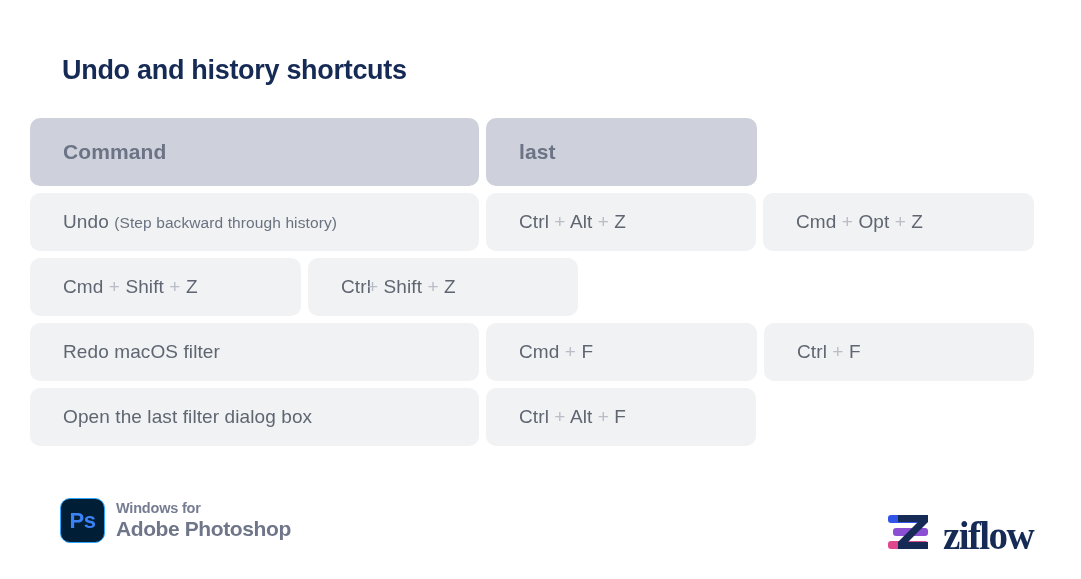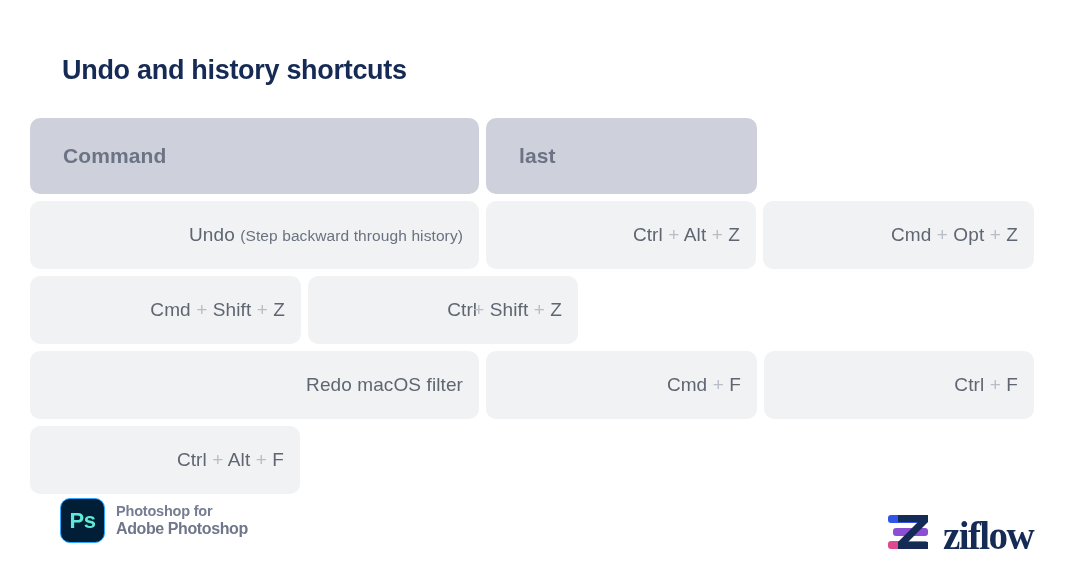--- a/index.html
+++ b/index.html
@@ -54,35 +54,34 @@
     padding-right: 16px;
     overflow: hidden;
   }
 
   .col-command { width: 449px; flex: 0 0 449px; }
   .col-macos   { width: 271px; flex: 0 0 271px; }
   .col-windows { width: 270px; flex: 0 0 270px; }
 
   
   .row-head .cell {
-    height: 76px;
+    height: 68px;
     background: #ced1db;
   }
   .row-head .cell-text {
     font-size: 21px;
     font-weight: bold;
     color: #6b7385;
     letter-spacing: 0.1px;
   }
 
   
   .row-body .cell {
-    height: 68px;
+    height: 58px;
     background: #f1f2f3;
-    justify-content: flex-end;
   }
   .row-body .cell-text {
     font-size: 19px;
     font-weight: normal;
     color: #5f6672;
     letter-spacing: 0.1px;
     white-space: nowrap;
   }
   .cell-text .sub {
     font-size: 15.5px;
@@ -110,34 +109,34 @@
     background: #001e36;
     border: 1.5px solid #31a8ff;
     display: flex;
     align-items: center;
     justify-content: center;
     flex: 0 0 45px;
   }
   .ps-icon span {
     font-size: 22px;
     font-weight: bold;
-    color: #5eead4;
+    color: #3b82f6;
     letter-spacing: -0.5px;
     line-height: 1;
   }
   .ps-text { display: flex; flex-direction: column; justify-content: center; }
   .ps-line1 {
     font-size: 14.5px;
     font-weight: bold;
     color: #767d92;
     letter-spacing: -0.2px;
     line-height: 1.15;
   }
   .ps-line2 {
-    font-size: 16px;
+    font-size: 21px;
     font-weight: bold;
     color: #6f7689;
     letter-spacing: -0.4px;
     line-height: 1.12;
   }
 
   
   .zf-block {
     position: absolute;
     right: 48px;
@@ -206,33 +205,36 @@
       </div>
       <div class="cell col-macos">
         <span class="cell-text"><span>Cmd</span> <span class="plus">+</span> <span>F</span></span>
       </div>
       <div class="cell col-windows">
         <span class="cell-text"><span>Ctrl</span> <span class="plus">+</span> <span>F</span></span>
       </div>
     </div>
 
     <div class="row row-body">
+      <div class="cell col-command">
+        <span class="cell-text">Open the last filter dialog box</span>
+      </div>
       <div class="cell col-windows">
         <span class="cell-text"><span>Ctrl</span> <span class="plus">+</span> <span>Alt</span> <span class="plus">+</span> <span>F</span></span>
       </div>
     </div>
 
   </div>
 
   <div class="ps-block">
     <div class="ps-icon">
       <span>Ps</span>
     </div>
     <div class="ps-text">
-      <div class="ps-line1">Photoshop for</div>
+      <div class="ps-line1">Windows for</div>
       <div class="ps-line2">Adobe Photoshop</div>
     </div>
   </div>
 
   <div class="zf-block">
     <div class="zf-mark">
       <svg width="52" height="46" viewBox="0 0 52 46" xmlns="http://www.w3.org/2000/svg">
         <rect x="2" y="3" width="40" height="8" rx="3" fill="#3055e8"></rect>
         <rect x="7" y="16" width="35" height="8" rx="3" fill="#8b4fd4"></rect>
         <rect x="2" y="29" width="40" height="8" rx="3" fill="#e0488e"></rect>

